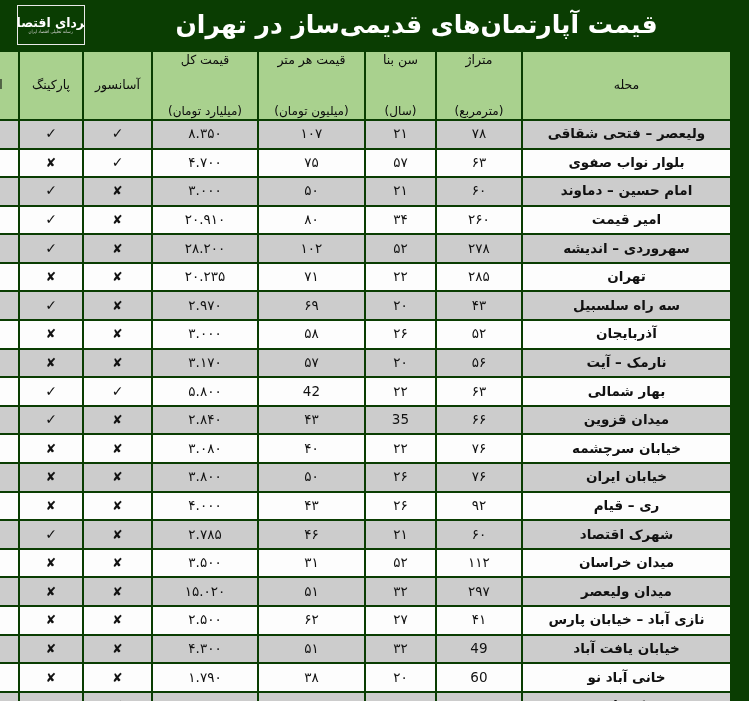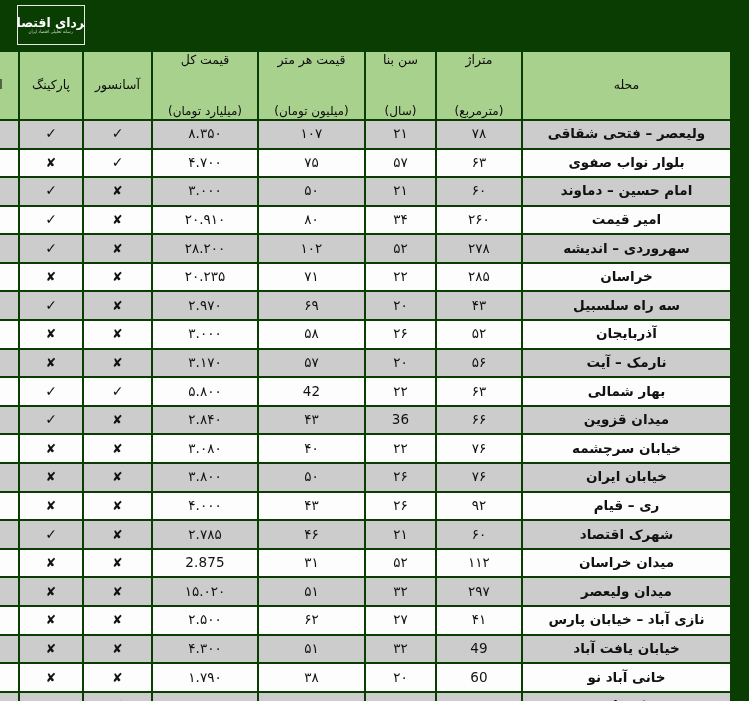--- a/index.html
+++ b/index.html
@@ -159,20 +159,21 @@
 </head>
 <body>
 
 <div id="page">
 
   <div class="header">
     <div class="logo">
       <div class="logo-main">فردای اقتصاد</div>
       <div class="logo-sub">رسانه تحلیلی اقتصاد ایران</div>
     </div>
+    <div class="header-title">قیمت آپارتمان‌های قدیمی‌ساز در تهران</div>
   </div>
 
   <div class="table-wrap">
     <table class="price-table">
       <colgroup>
         <col class="c-area">
           <col class="c-metraj">
           <col class="c-age">
         <col class="c-permet">
           <col class="c-total">
@@ -237,21 +238,21 @@
             <td class="cell-area">سهروردی – اندیشه</td>
             <td class="cell-num">۲۷۸</td>
             <td class="cell-num">۵۲</td>
             <td class="cell-num">۱۰۲</td>
             <td class="cell-num">۲۸.۲۰۰</td>
             <td><span class="mark mark-no">✘</span></td>
             <td><span class="mark mark-yes">✓</span></td>
             <td></td>
           </tr>
           <tr class="row-plain">
-            <td class="cell-area">خراسان</td>
+            <td class="cell-area">تهران</td>
             <td class="cell-num">۲۸۵</td>
             <td class="cell-num">۲۲</td>
             <td class="cell-num">۷۱</td>
             <td class="cell-num">۲۰.۲۳۵</td>
             <td><span class="mark mark-no">✘</span></td>
             <td><span class="mark mark-no">✘</span></td>
             <td></td>
           </tr>
           <tr class="row-shade">
             <td class="cell-area">سه راه سلسبیل</td>
@@ -289,21 +290,21 @@
             <td class="cell-num">۲۲</td>
             <td class="cell-num">42</td>
             <td class="cell-num">۵.۸۰۰</td>
             <td><span class="mark mark-yes">✓</span></td>
             <td><span class="mark mark-yes">✓</span></td>
             <td></td>
           </tr>
           <tr class="row-shade">
             <td class="cell-area">میدان قزوین</td>
             <td class="cell-num">۶۶</td>
-            <td class="cell-num">36</td>
+            <td class="cell-num">35</td>
             <td class="cell-num">۴۳</td>
             <td class="cell-num">۲.۸۴۰</td>
             <td><span class="mark mark-no">✘</span></td>
             <td><span class="mark mark-yes">✓</span></td>
             <td></td>
           </tr>
           <tr class="row-plain">
             <td class="cell-area">خیابان سرچشمه</td>
             <td class="cell-num">۷۶</td>
             <td class="cell-num">۲۲</td>
@@ -341,21 +342,21 @@
             <td class="cell-num">۲.۷۸۵</td>
             <td><span class="mark mark-no">✘</span></td>
             <td><span class="mark mark-yes">✓</span></td>
             <td></td>
           </tr>
           <tr class="row-plain">
             <td class="cell-area">میدان خراسان</td>
             <td class="cell-num">۱۱۲</td>
             <td class="cell-num">۵۲</td>
             <td class="cell-num">۳۱</td>
-            <td class="cell-num">2.875</td>
+            <td class="cell-num">۳.۵۰۰</td>
             <td><span class="mark mark-no">✘</span></td>
             <td><span class="mark mark-no">✘</span></td>
             <td></td>
           </tr>
           <tr class="row-shade">
             <td class="cell-area">میدان ولیعصر</td>
             <td class="cell-num">۲۹۷</td>
             <td class="cell-num">۳۲</td>
             <td class="cell-num">۵۱</td>
             <td class="cell-num">۱۵.۰۲۰</td>

